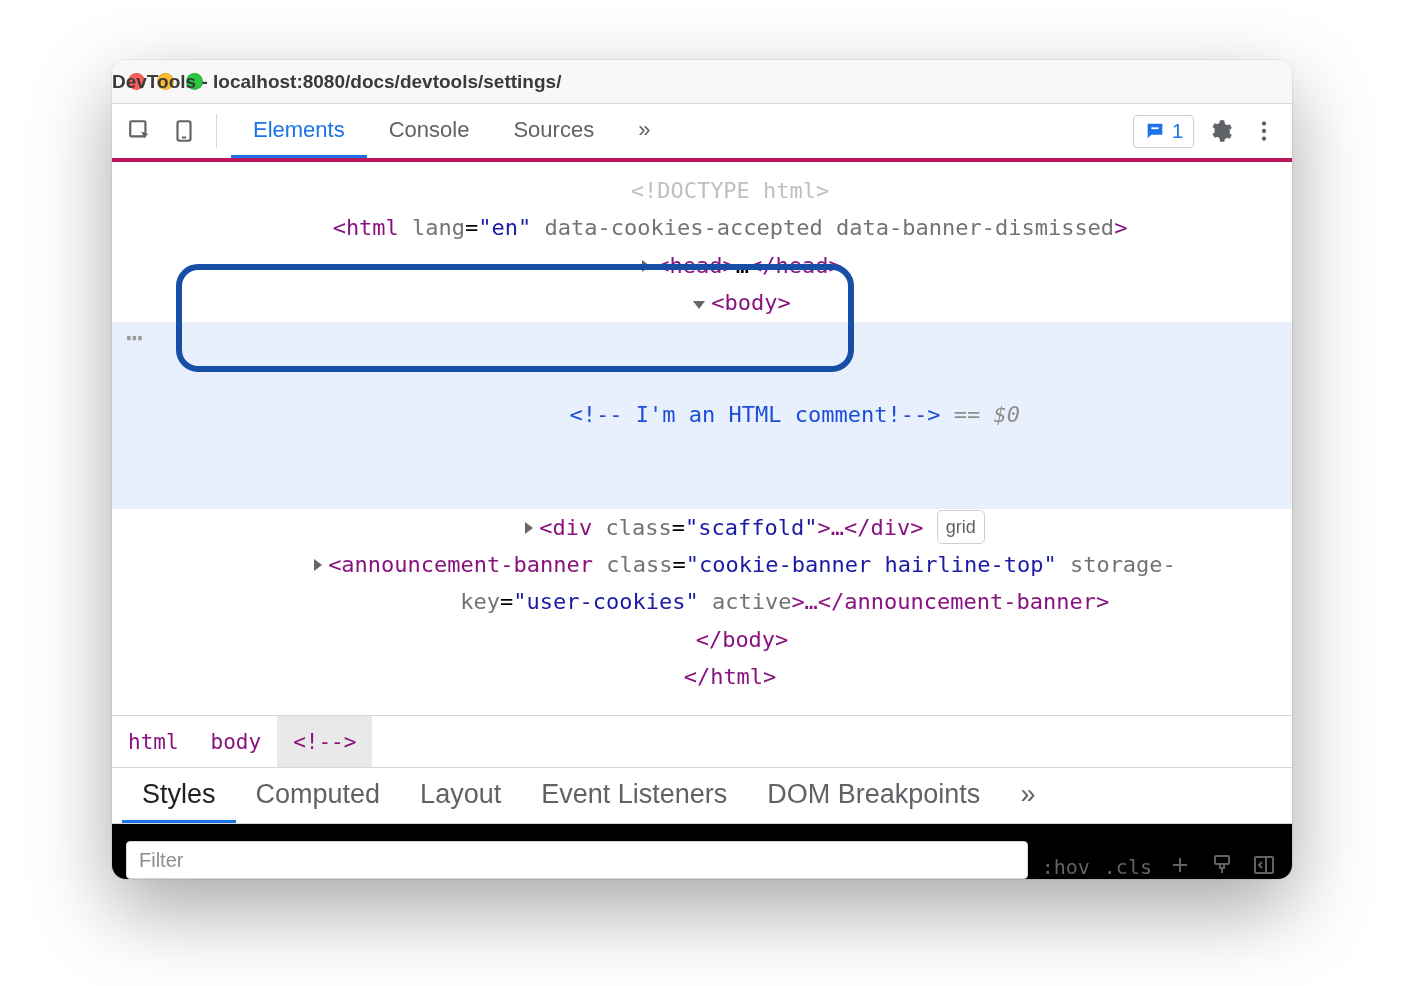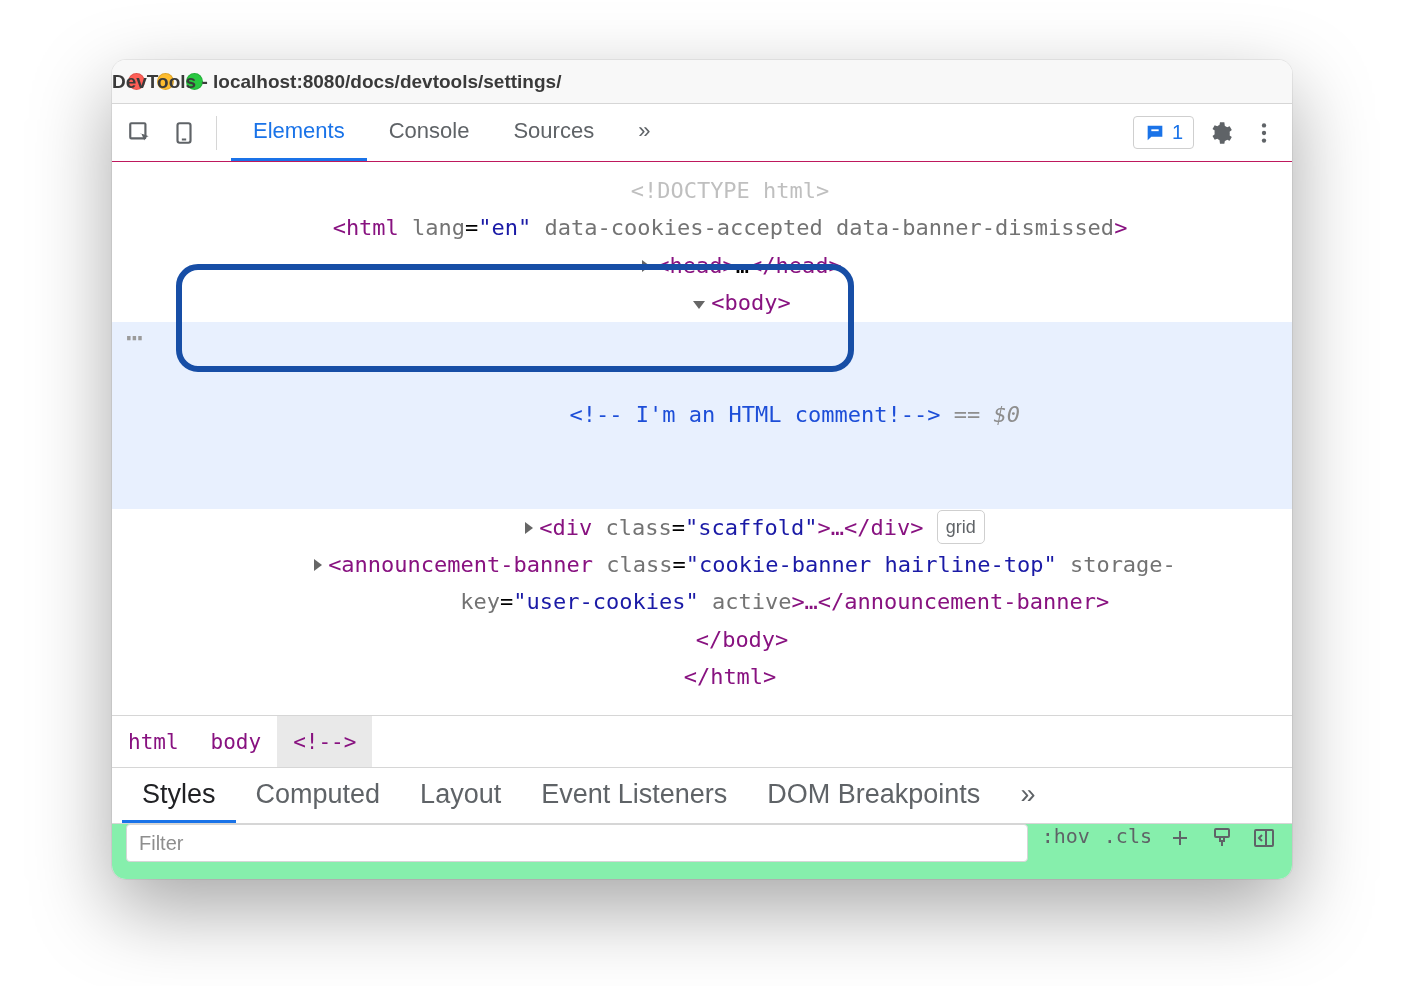--- a/index.html
+++ b/index.html
@@ -29,21 +29,21 @@
 .traffic { display: flex; gap: 12px; }
 .dot { width: 17px; height: 17px; border-radius: 50%; border: 1px solid rgba(0,0,0,0.12); }
 .dot.red{background:#ff5f57}.dot.yel{background:#febc2e}.dot.grn{background:#28c840}
 .title {
   position: absolute; left:0; right:0; text-align:left;
   font-size: 19px; font-weight: 600; color: #3a3a3a;
   pointer-events:none;
 }
 .toolbar {
   height: 58px;
-  border-bottom: 1px solid #be185d;
+  border-bottom: 4px solid #be185d;
   display:flex; align-items:center;
   padding: 0 10px;
   gap: 8px;
 }
 .tb-icon {
   width:36px; height:36px; display:flex; align-items:center; justify-content:center;
   color:#5f6367; border-radius:4px; cursor:pointer;
 }
 .tb-icon svg { width:26px; height:26px; }
 .divider { width:1px; height:34px; background:#d6d6d6; margin:0 6px; }
@@ -116,22 +116,22 @@
 .crumb.sel{background:#e9e9e9}
 .stabs{
   border-top:1px solid #d6d6d6;
   height:56px; display:flex; align-items:center; gap:0;
   padding:0 10px;
 }
 .stab{padding:0 20px;height:100%;display:flex;align-items:center;color:#5f6367;font-size:27px;cursor:pointer;border-bottom:3px solid transparent}
 .stab.active{color:#202124;font-weight:500;border-bottom-color:#1a73e8}
 .filterbar{
   border-top:1px solid #d6d6d6;
-  height:56px;display:flex;align-items:flex-start;padding:0 14px;gap:14px;
-  background:#86efac;
+  height:56px;display:flex;align-items:flex-end;padding:0 14px;gap:14px;
+  background:#000000;
 }
 .filterinput{
   flex:1;border:1px solid #d6d6d6;border-radius:4px;height:38px;
   padding:0 12px;font-size:20px;color:#333;background:#fff;
 }
 .filterinput::placeholder{color:#8e8e8e}
 .ftxt{color:#5f6367;font-family:Menlo,monospace;font-size:20px}
 .ficon{color:#5f6367;width:28px;height:28px;display:flex;align-items:center;justify-content:center}
 .ficon svg{width:24px;height:24px}
 

